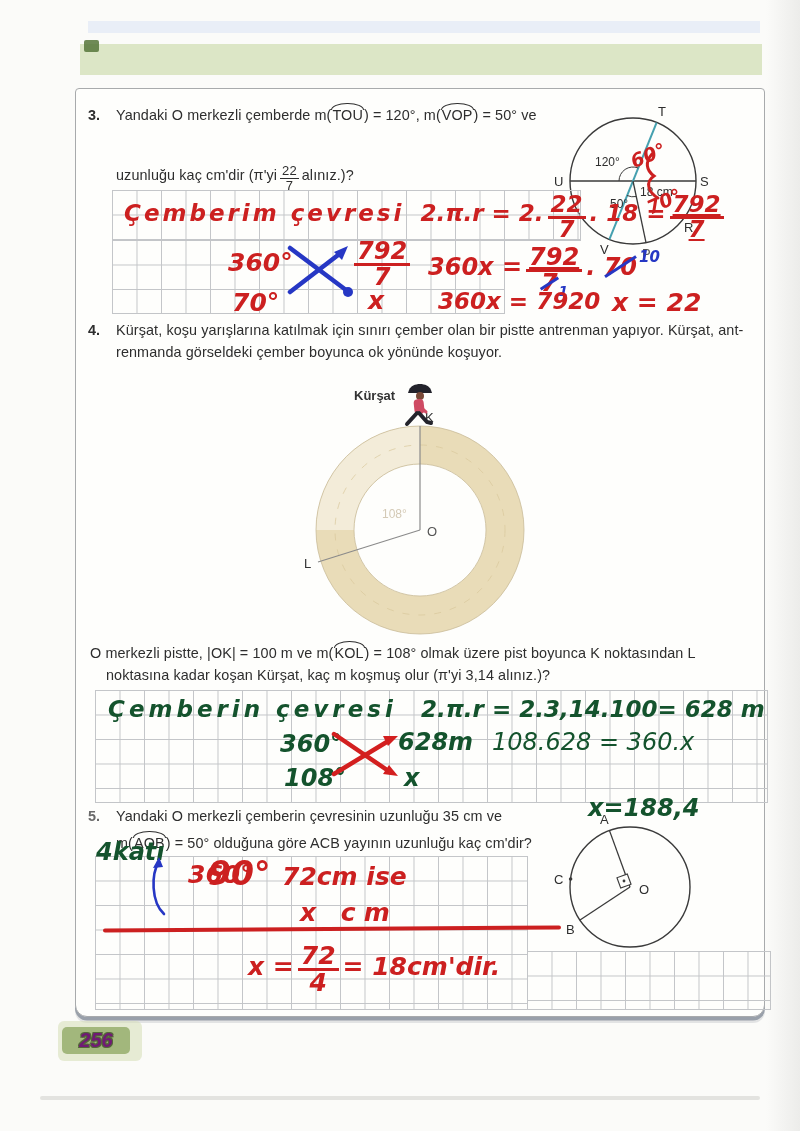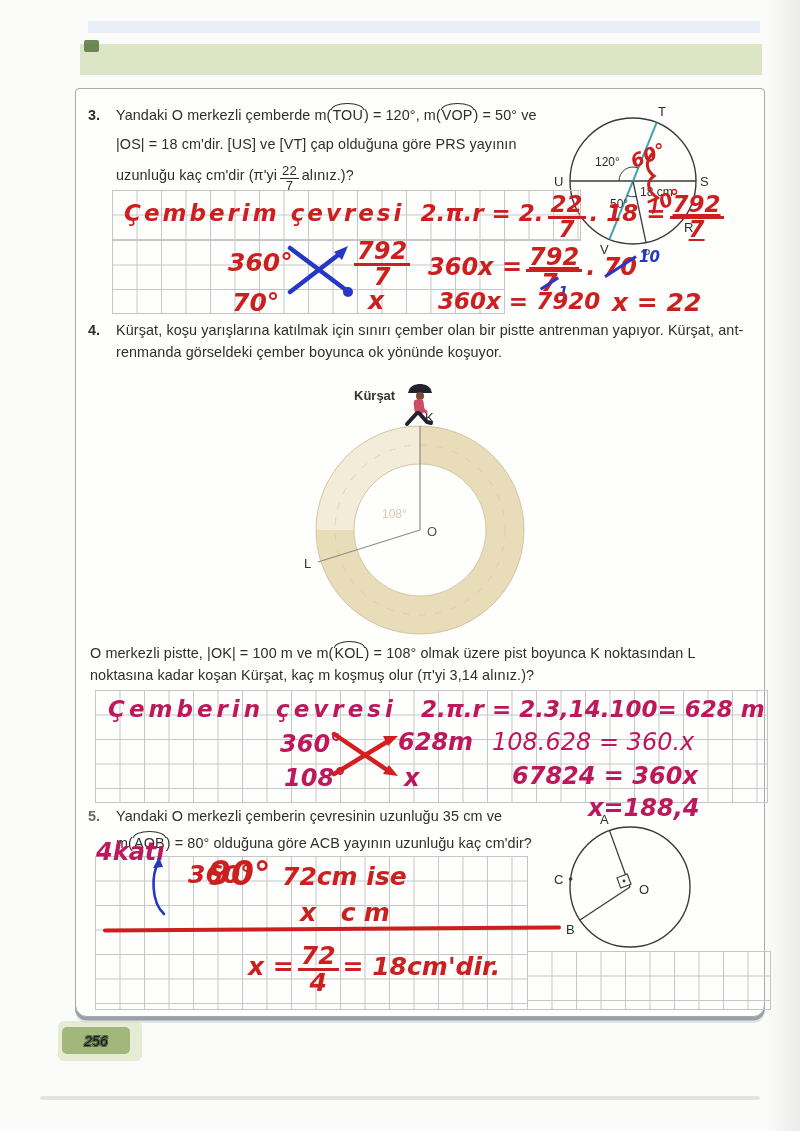--- a/index.html
+++ b/index.html
@@ -6,31 +6,31 @@
   body{width:800px;height:1131px;background:#fbfbf9;font-family:"Liberation Sans",sans-serif;overflow:hidden;}
   #page{position:relative;width:800px;height:1131px;background:#fbfbf9;}
   .edge-right{position:absolute;right:0;top:0;width:34px;height:1131px;background:linear-gradient(90deg,rgba(235,235,232,0),#ececea);}
   .scanline-blue{position:absolute;left:88px;top:21px;width:672px;height:12px;background:#e9eef7;}
   .greenband{position:absolute;left:80px;top:44px;width:682px;height:31px;background:#dce6c6;}
   .greenband-mark{position:absolute;left:84px;top:40px;width:15px;height:12px;background:#567539;opacity:.85;border-radius:2px;}
   .card{position:absolute;left:75px;top:88px;width:688px;height:927px;background:#fefefc;border:1.5px solid #a8aaac;border-radius:4px 4px 12px 12px;box-shadow:0 3.5px 0 #99a0aa, 0 6px 0 rgba(180,184,190,.35);}
   .pagebottom{position:absolute;left:40px;top:1096px;width:720px;height:4px;background:#e3e3e0;border-radius:2px;}
   .badge-halo{position:absolute;left:58px;top:1021px;width:84px;height:40px;background:#d5dfb6;opacity:.55;border-radius:6px;}
   .badge{position:absolute;left:62px;top:1027px;width:68px;height:27px;background:#a2b77c;border-radius:5px;display:flex;align-items:center;justify-content:center;}
-  .badge span{font-size:14px;font-weight:normal;font-style:italic;color:#0f172a;text-shadow:-1px -1px 0 #55663a,1px -1px 0 #55663a,-1px 1px 0 #55663a,1px 1px 0 #55663a;}
+  .badge span{font-size:20px;font-weight:bold;font-style:italic;color:#701a75;text-shadow:-1px -1px 0 #55663a,1px -1px 0 #55663a,-1px 1px 0 #55663a,1px 1px 0 #55663a;}
   .pt{position:absolute;color:#2e2e2e;font-size:14.4px;white-space:nowrap;letter-spacing:.1px;}
   .qnum{font-weight:bold;}
   .arc{position:relative;display:inline-block;padding:0 1px;}
   .arc::before{content:"";position:absolute;left:0;right:0;top:-4px;height:6px;border:1.3px solid #2e2e2e;border-bottom:none;border-radius:50% 50% 0 0/100% 100% 0 0;}
   .pfr{display:inline-block;vertical-align:-10px;text-align:center;font-size:13px;line-height:1.1;margin:0 3px;}
   .pfr .fn{display:block;border-bottom:1px solid #2e2e2e;padding:0 2px;}
   .pfr .fd{display:block;}
   .hw{position:absolute;font-family:"DejaVu Sans",sans-serif;font-style:italic;white-space:nowrap;}
   .red{color:#cc2020;}
-  .blue{color:#be185d;}
+  .blue{color:#14532d;}
   .hfr{display:inline-block;vertical-align:-16px;text-align:center;line-height:.95;margin:0 4px;font-style:italic;}
   .hfr .fn{display:block;border-bottom:3px solid currentColor;padding:0 3px;}
   .hfr .fd{display:block;}
   .xstrike{position:relative;display:inline-block;}
   .xstrike::after{content:"";position:absolute;left:-2px;right:-2px;top:45%;border-top:3px solid #2637c4;transform:rotate(-33deg);}
   .supb{color:#2637c4;font-size:15px;position:relative;top:-13px;left:2px;font-style:italic;}
   .subb{color:#2637c4;font-size:14px;position:relative;top:5px;left:1px;font-style:italic;}
   .grid{position:absolute;background-image:linear-gradient(#c3c5c8 1px,transparent 1px),linear-gradient(90deg,#c3c5c8 1px,transparent 1px);background-size:24.5px 24.5px;border-right:1px solid #c3c5c8;border-bottom:1px solid #c3c5c8;}
   .redline{position:absolute;background:#cc2020;border-radius:2px;}
   svg{position:absolute;overflow:visible;}
@@ -41,21 +41,20 @@
 
 <div id="page">
   <div class="edge-right"></div>
   <div class="scanline-blue"></div>
   <div class="greenband"></div>
   <div class="greenband-mark"></div>
   <div class="card"></div>
 
   <div class="pt qnum" style="left:88px;top:107px;">3.</div>
   <div class="pt" style="left:116px;top:107px;"><span>Yandaki O merkezli çemberde m(</span><span class="arc">TOU</span><span>) = 120°, m(</span><span class="arc">VOP</span><span>) = 50° ve</span></div>
-  <div class="pt" style="left:116px;top:136px;">|OS| = 18 cm'dir. [US] ve [VT] çap olduğuna göre PRS yayının</div>
   <div class="pt" style="left:116px;top:164px;"><span>uzunluğu kaç cm'dir (π'yi</span><span class="pfr"><span class="fn">22</span><span class="fd">7</span></span><span>alınız.)?</span></div>
 
   <svg style="left:548px;top:96px;" width="210" height="175" viewBox="0 0 210 175">
     <circle cx="85" cy="85" r="63" fill="none" stroke="#3a3a3a" stroke-width="1.4"></circle>
     <line x1="22" y1="85" x2="148" y2="85" stroke="#3a3a3a" stroke-width="1.4"></line>
     <line x1="61.4" y1="143.4" x2="108.6" y2="26.6" stroke="#45a0af" stroke-width="2"></line>
     <line x1="85" y1="85" x2="98" y2="146.6" stroke="#3a3a3a" stroke-width="1.3"></line>
     <path d="M71,85 A14,14 0 0 1 90.2,72" fill="none" stroke="#3a3a3a" stroke-width="1"></path>
     <path d="M79,99.5 A16,16 0 0 0 88.5,100.5" fill="none" stroke="#3a3a3a" stroke-width="1"></path>
     <text x="110" y="20" font-size="13" fill="#2e2e2e">T</text>
@@ -113,43 +112,42 @@
       <path d="M113,24 C116,16 132,16 135,24 L136,27 L112,27 Z" fill="#23232b"></path>
       <circle cx="124" cy="30" r="4" fill="#7a4a38"></circle>
       <rect x="118" y="33" width="10" height="15" rx="4" fill="#cf4b63" transform="rotate(-6 123 40)"></rect>
       <line x1="122" y1="39" x2="130" y2="46" stroke="#cf4b63" stroke-width="3" stroke-linecap="round"></line>
       <path d="M121,47 L111,58 M123,47 L131,56 L135,57" fill="none" stroke="#23232b" stroke-width="4" stroke-linecap="round"></path>
     </g>
     <text x="58" y="34" font-size="13" font-weight="bold" fill="#333">Kürşat</text>
   </svg>
 
   <div class="pt" style="left:90px;top:645px;"><span>O merkezli pistte, |OK| = 100 m ve m(</span><span class="arc">KOL</span><span>) = 108° olmak üzere pist boyunca K noktasından L</span></div>
-  <div class="pt" style="left:90px;top:667px;">noktasına kadar koşan Kürşat, kaç m koşmuş olur (π'yi 3,14 alınız.)?</div>
+  <div class="pt" style="left:106px;top:667px;">noktasına kadar koşan Kürşat, kaç m koşmuş olur (π'yi 3,14 alınız.)?</div>
 
   <div class="grid" style="left:95px;top:690px;width:672px;height:112px;"></div>
 
   <div class="hw blue" style="left:108px;top:696px;font-size:23px;font-weight:bold;"><span style="letter-spacing:4px;">Çemberin çevresi</span>&nbsp;&nbsp;&nbsp;<span>2.π.r = 2.3,14.100= 628 m</span></div>
   <div class="hw blue" style="left:280px;top:730px;font-size:24px;font-weight:bold;">360°</div>
   <div class="hw blue" style="left:398px;top:728px;font-size:24px;font-weight:bold;">628m</div>
   <div class="hw blue" style="left:492px;top:728px;font-size:24px;font-weight:normal;">108.628 = 360.x</div>
   <div class="hw blue" style="left:284px;top:764px;font-size:24px;font-weight:bold;">108°</div>
   <div class="hw blue" style="left:404px;top:764px;font-size:24px;font-weight:bold;">x</div>
-  <div class="hw blue" style="left:512px;top:762px;font-size:24px;font-weight:bold;">67824 = 360x</div>
   <div class="hw blue" style="left:588px;top:794px;font-size:24px;font-weight:bold;">x=188,4</div>
 
   <svg style="left:328px;top:726px;" width="78" height="60" viewBox="0 0 78 60">
     <line x1="6" y1="8" x2="62" y2="46" stroke="#d31f1f" stroke-width="4.5" stroke-linecap="round"></line>
     <polygon points="70,50 55,48 61,39" fill="#d31f1f"></polygon>
     <line x1="6" y1="48" x2="62" y2="14" stroke="#d31f1f" stroke-width="4.5" stroke-linecap="round"></line>
     <polygon points="70,10 55,10 60,20" fill="#d31f1f"></polygon>
   </svg>
 
   <div class="pt qnum" style="left:88px;top:808px;color:#6a6a6a;">5.</div>
   <div class="pt" style="left:116px;top:808px;">Yandaki O merkezli çemberin çevresinin uzunluğu 35 cm ve</div>
-  <div class="pt" style="left:116px;top:835px;"><span>m(</span><span class="arc">AOB</span><span>) = 80° olduğuna göre ACB yayının uzunluğu kaç cm'dir?</span></div>
+  <div class="pt" style="left:116px;top:835px;"><span>m(</span><span class="arc">AOB</span><span>) = 50° olduğuna göre ACB yayının uzunluğu kaç cm'dir?</span></div>
 
   <svg style="left:540px;top:802px;" width="185" height="165" viewBox="0 0 185 165">
     <circle cx="90" cy="85" r="60" fill="#fefefc" stroke="#3a3a3a" stroke-width="1.4"></circle>
     <line x1="90" y1="85" x2="69.5" y2="28.6" stroke="#3a3a3a" stroke-width="1.3"></line>
     <line x1="90" y1="85" x2="40" y2="118" stroke="#3a3a3a" stroke-width="1.3"></line>
     <rect x="-5.5" y="-5.5" width="11" height="11" fill="#fefefc" stroke="#3a3a3a" stroke-width="1.1" transform="translate(84,79) rotate(-20)"></rect>
     <circle cx="84" cy="79" r="1.4" fill="#3a3a3a"></circle>
     <circle cx="30.6" cy="77" r="1.8" fill="#3a3a3a"></circle>
     <text x="60" y="22" font-size="13" fill="#2e2e2e">A</text>
     <text x="26" y="132" font-size="13" fill="#2e2e2e">B</text>

